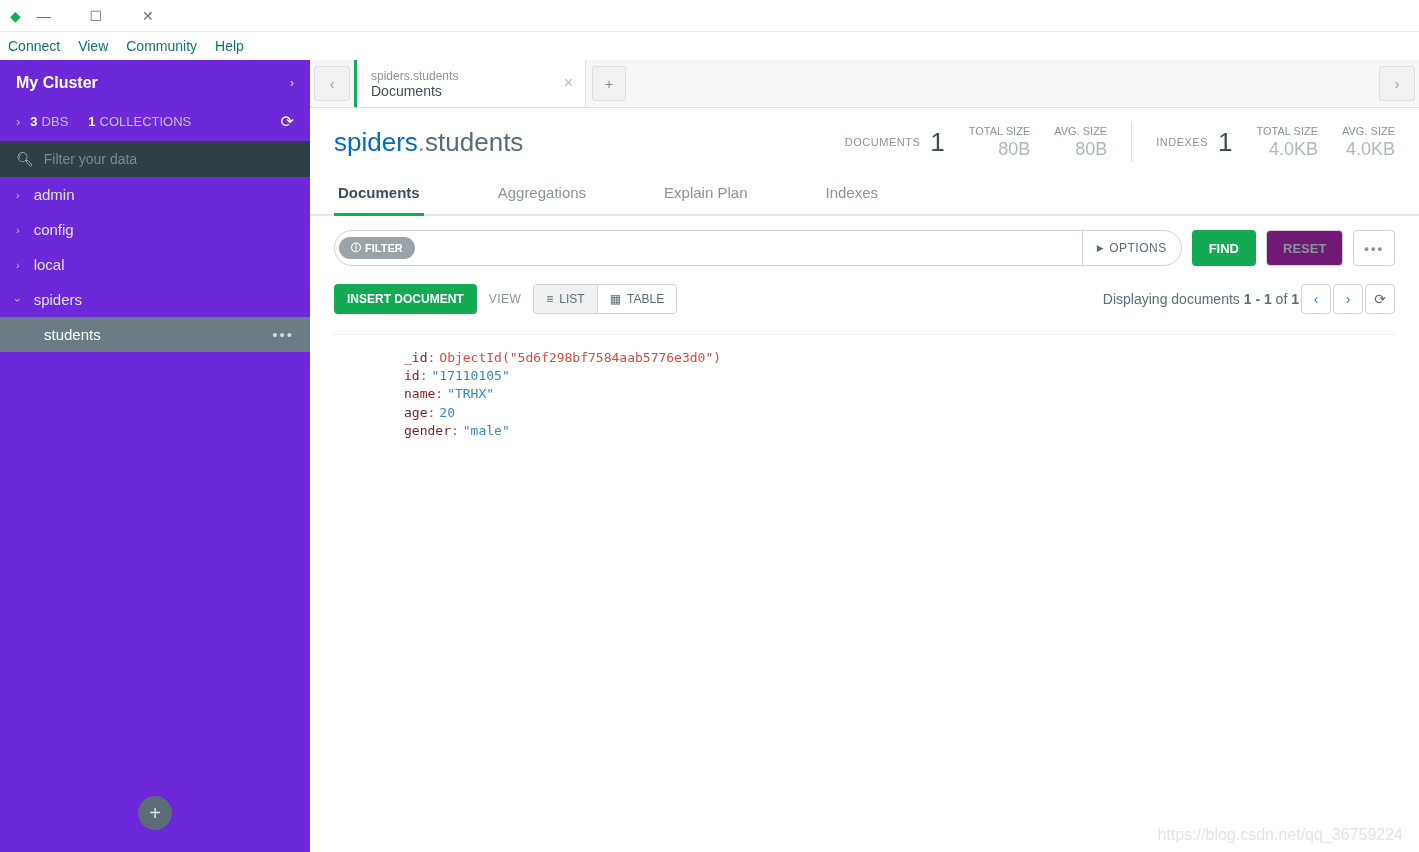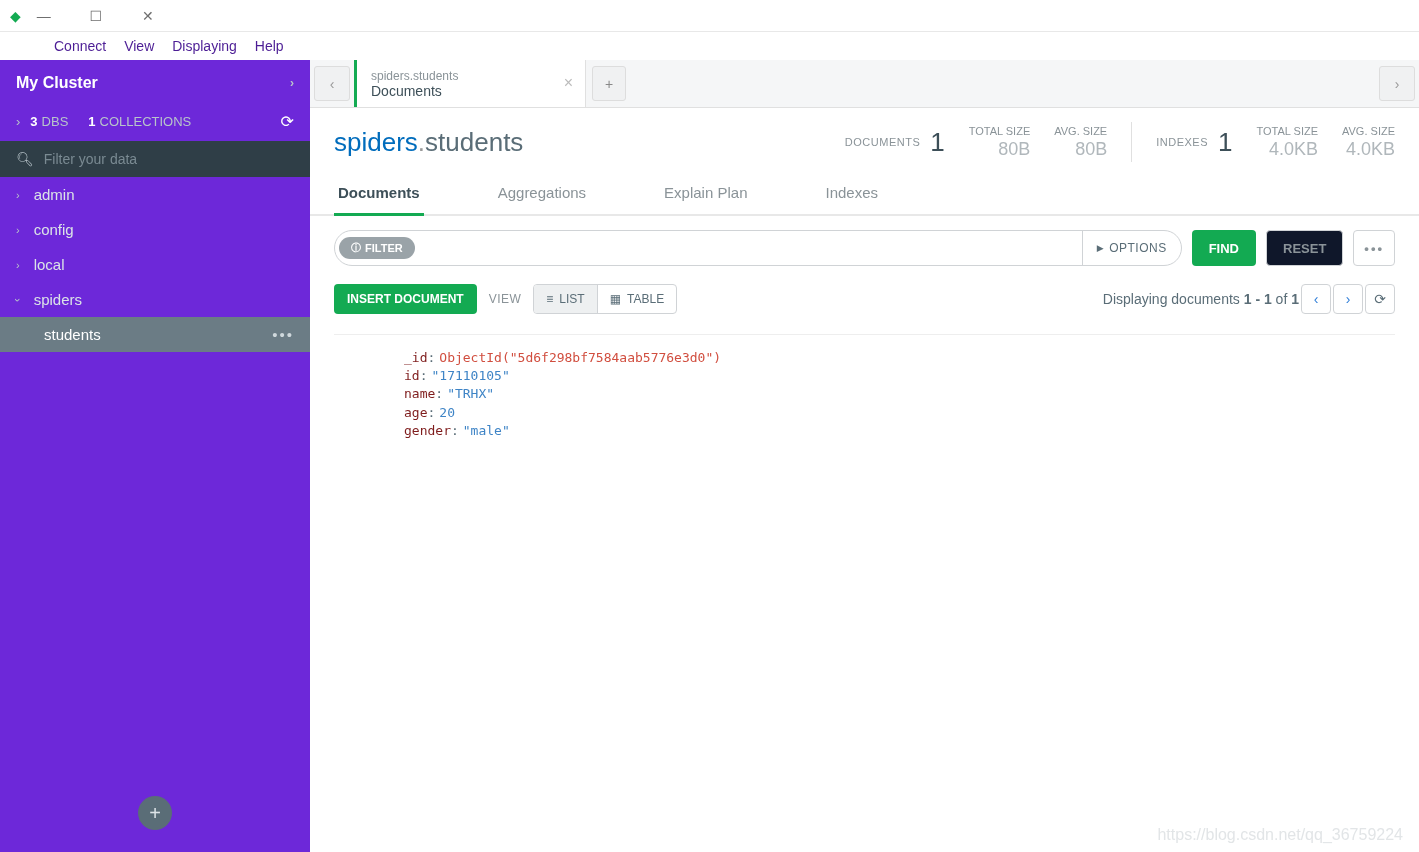--- a/index.html
+++ b/index.html
@@ -6,21 +6,21 @@
 body { font-family: -apple-system, BlinkMacSystemFont, "Segoe UI", Helvetica, Arial, sans-serif; font-size: 14px; color: #3d4f58; height: 852px; width: 1419px; overflow: hidden; background: #fff; display: flex; flex-direction: column; }
 
 
 .titlebar { height: 32px; display: flex; align-items: center; padding: 0 10px; background: #fff; border-bottom: 1px solid #e8e8e8; }
 .titlebar .leaf { color: #13aa52; margin-right: 8px; font-size: 14px; }
 .titlebar .title { color: #3d4f58; font-size: 13px; flex: 1; }
 .titlebar .winctl { display: flex; gap: 22px; margin-right: 6px; }
 .titlebar .winctl div { width: 30px; text-align: center; color: #6f6f6f; font-size: 14px; }
 
 
-.menubar { height: 28px; display: flex; align-items: center; padding: 0 8px; gap: 18px; font-size: 14px; color: #4c1d95; background:#fff;margin-left:46px; }
+.menubar { height: 28px; display: flex; align-items: center; padding: 0 8px; gap: 18px; font-size: 14px; color: #0f766e; background:#fff; }
 
 
 .appbody { flex: 1; display: flex; min-height: 0; }
 
 
 .sidebar { width: 310px; background: #6d28d9; color: #fff; display: flex; flex-direction: column; position: relative; }
 .cluster { padding: 14px 16px; font-weight: 600; font-size: 16px; display:flex; align-items:center; justify-content:space-between;}
 .cluster .arrow { color:#b8c4ca; font-size:12px;}
 .sb-stats { display: flex; align-items: center; padding: 6px 16px 10px 16px; font-size: 13px; color: #b8c4ca; }
 .sb-stats .chev { margin-right: 10px; color:#b8c4ca;}
@@ -72,21 +72,21 @@
 
 .filterbar { display:flex; align-items:center; gap:10px; padding: 14px 24px; }
 .filterpill { display:flex; align-items:center; flex:1; border:1px solid #d0d3d6; border-radius: 20px; height:36px; overflow:hidden; background:#fff;}
 .filterpill .badge { background:#9aa3a8; color:#fff; font-size:11px; font-weight:700; padding: 4px 12px; border-radius:14px; margin-left:4px; display:flex; align-items:center; gap:4px;}
 .filterpill .badge .i { font-size:10px;}
 .filterpill input { flex:1; border:none; outline:none; padding:0 10px; font-size:14px;}
 .filterpill .opt { border-left:1px solid #d0d3d6; padding:0 14px; height:100%; display:flex; align-items:center; font-size:12px; color:#5a6d77; letter-spacing:0.5px;}
 .filterpill .opt .tri { font-size:9px; margin-right:5px;}
 .btn { height:36px; padding:0 16px; border-radius:4px; font-size:13px; font-weight:700; display:flex; align-items:center; cursor:pointer; border:1px solid transparent;}
 .btn.find { background:#13aa52; color:#fff; }
-.btn.reset { background:#0f172a; color:#8a9398; border-color:#d0d3d6;}
+.btn.reset { background:#701a75; color:#8a9398; border-color:#d0d3d6;}
 .btn.more { background:#fff; color:#8a9398; border-color:#d0d3d6; padding:0 10px; letter-spacing:2px;}
 
 
 .actionbar { display:flex; align-items:center; padding: 4px 24px 10px 24px; gap:12px;}
 .btn.insert { background:#13aa52; color:#fff; font-size:12px; height:30px; padding:0 12px;}
 .viewlbl { font-size:12px; color:#8a9398; letter-spacing:0.5px;}
 .segment { display:flex; border:1px solid #d0d3d6; border-radius:4px; overflow:hidden; height:30px;}
 .segment .seg { padding:0 12px; display:flex; align-items:center; gap:6px; font-size:12px; color:#5a6d77; border-right:1px solid #d0d3d6;}
 .segment .seg:last-child{ border-right:none;}
 .segment .seg.active { background:#eef0f1;}
@@ -114,21 +114,21 @@
   <div class="winctl">
     <div>—</div>
     <div>☐</div>
     <div>✕</div>
   </div>
 </div>
 
 <div class="menubar">
   <span>Connect</span>
   <span>View</span>
-  <span>Displaying</span>
+  <span>Community</span>
   <span>Help</span>
 </div>
 
 <div class="appbody">
 
   <div class="sidebar">
     <div class="cluster">
       <span>My Cluster</span>
       <span class="arrow">›</span>
     </div>

